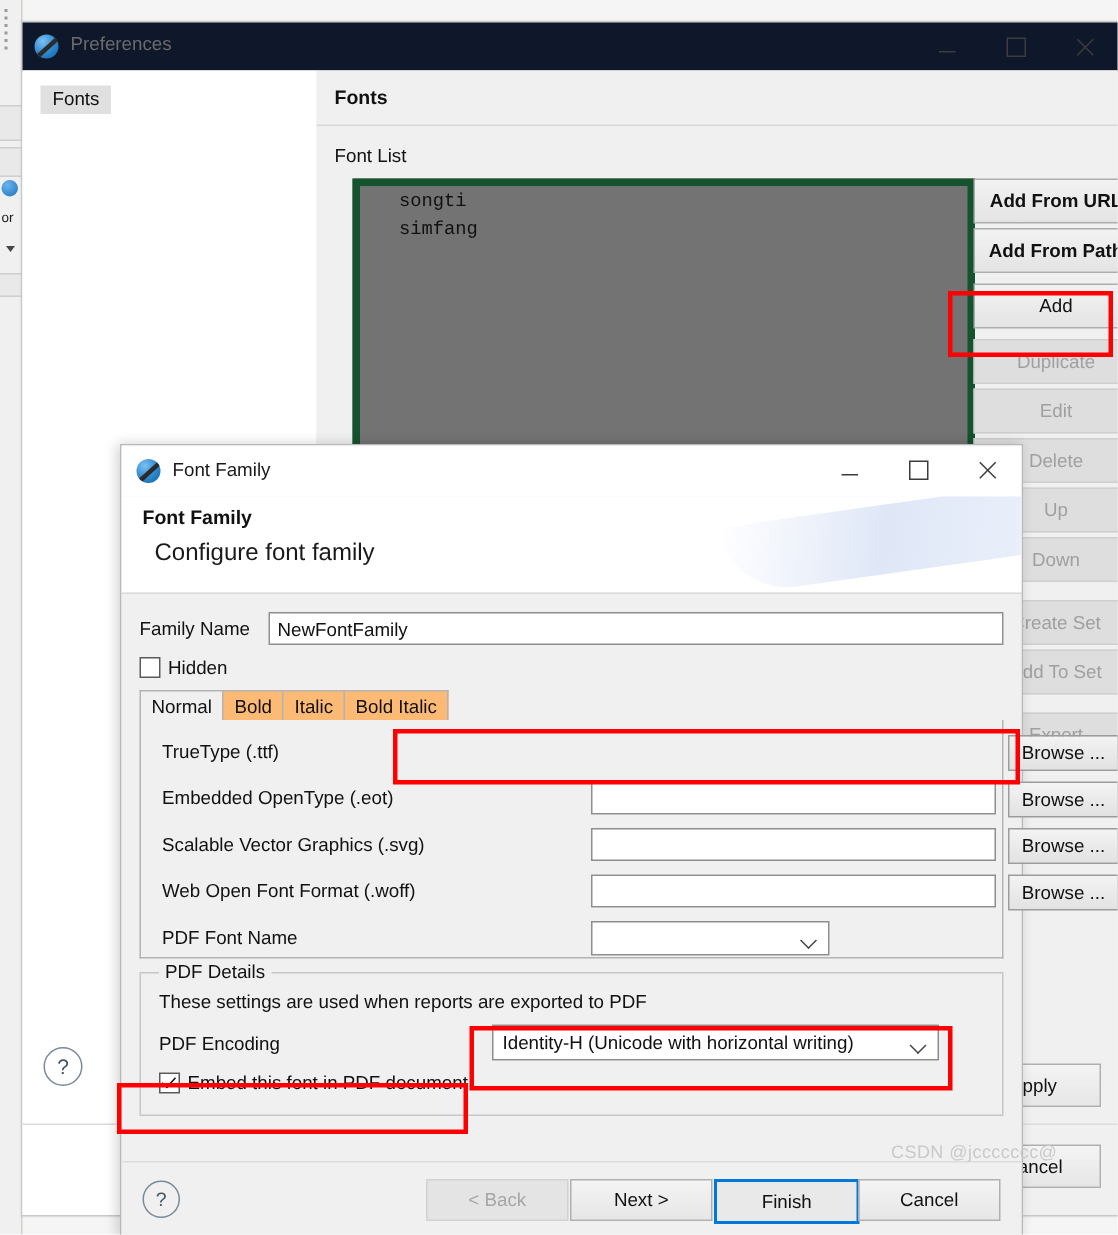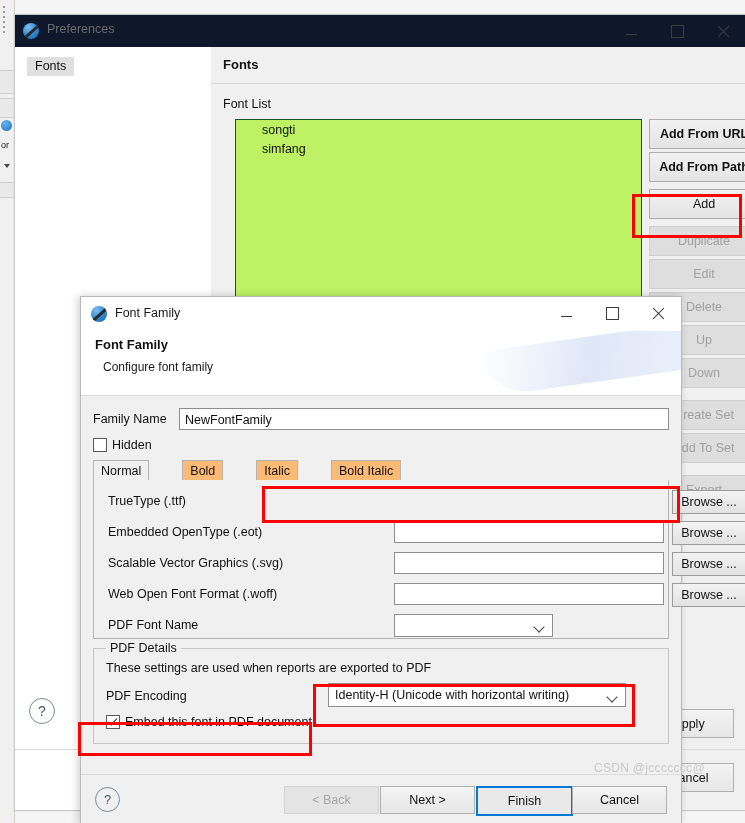--- a/index.html
+++ b/index.html
@@ -73,21 +73,21 @@
   }
   .content-pane { position:absolute; left:196px; top:0; right:0; bottom:0; background:#f0f0f0; }
 
   .page-title { position:absolute; left:12px; top:10px; font-size:13px; font-weight:bold; color:#111; }
   .page-rule { position:absolute; left:0; top:36px; right:0; height:1px; background:#d9d9d9; }
 
   .group-label { position:absolute; left:12px; top:50px; font-size:12.5px; color:#111; }
 
   .font-list {
     position:absolute; left:24px; top:72px; width:405px; height:202px;
-    background:#bef264; border:1px solid #14532d;
+    background:#737373; border:5px solid #14532d;font-family:Liberation Mono, monospace;
   }
   .font-list .row { padding: 3px 0 2px 26px; font-size:12.5px; color:#111; }
 
   .side-btns { position:absolute; left:438px; top:72px; width:108px; }
   .sbtn {
     width: 108px; height: 28px; margin-bottom: 3px;
     background: linear-gradient(#f2f2f2, #e4e4e4);
     border:1px solid #adadad; font-size:12.5px; color:#111;
     display:flex; align-items:center; justify-content:center;
     font-weight: bold;
@@ -123,21 +123,21 @@
     background:#2b2b2b; transform: rotate(-42deg); }
   .ff-titlebar .title { position:absolute; left:34px; top:9px; font-size:12.5px; color:#1a1a1a; }
 
   .ff-header { position:absolute; left:0; top:34px; right:0; height:64px; background:#ffffff; overflow:hidden; }
   .ff-header .swoosh {
     position:absolute; right:-40px; top:4px; width:240px; height:46px;
     background: linear-gradient(105deg, rgba(255,255,255,0) 0%, #dfe7f7 45%, #eef2fb 100%);
     border-radius: 0 0 0 160px; transform: rotate(-8deg);
   }
   .ff-header .h1 { position:absolute; left:14px; top:6px; font-size:13px; font-weight:bold; color:#111; }
-  .ff-header .h2 { position:absolute; left:22px; top:29px; font-size:12px; color:#1a1a1a; }
+  .ff-header .h2 { position:absolute; left:22px; top:29px; font-size:16px; color:#1a1a1a; }
   .ff-header-rule { position:absolute; left:0; top:98px; right:0; height:1px; background:#d9d9d9; }
 
   .ff-body { position:absolute; left:0; top:99px; right:0; bottom:49px; background:#f0f0f0; }
 
   .lbl { font-size:12.5px; color:#111; }
 
   .fam-row { position:absolute; left:12px; top:12px; right:12px; height:24px; }
   .fam-row .lbl { position:absolute; left:0; top:4px; }
   .fam-input {
     position:absolute; left:86px; right:0; top:0; height:22px;
@@ -145,21 +145,21 @@
     font-size:12.5px; color:#111; line-height:22px; padding-left:5px; box-sizing:border-box;
   }
 
   .chk-row { position:absolute; left:12px; top:42px; display:flex; align-items:center; }
   .chkbox { width:12px; height:12px; border:1px solid #5a5a5a; background:#fff; display:inline-block; position:relative; margin-right:5px; }
   .chkbox.on:after {
     content:""; position:absolute; left:3px; top:0px; width:4px; height:8px;
     border:solid #111; border-width:0 1.6px 1.6px 0; transform: rotate(42deg);
   }
 
-  .tabs { position:absolute; left:12px; top:64px; right:12px; height:21px; display:flex; align-items:center;gap:34px; }
+  .tabs { position:absolute; left:12px; top:64px; right:12px; height:21px; display:flex; align-items:center; }
   .tab {
     height:20px; padding:0 7px; font-size:12.5px; color:#111;
     border:1px solid #b4b4b4; border-bottom:none; background:#fdba74;
     display:flex; align-items:center; margin-right:-1px;
   }
   .tab.active { background:#f0f0f0; }
   .tab-fill { flex:1; height:20px; border-bottom:1px solid #b4b4b4; }
 
   .tab-panel {
     position:absolute; left:12px; top:84px; right:12px; height:158px;

